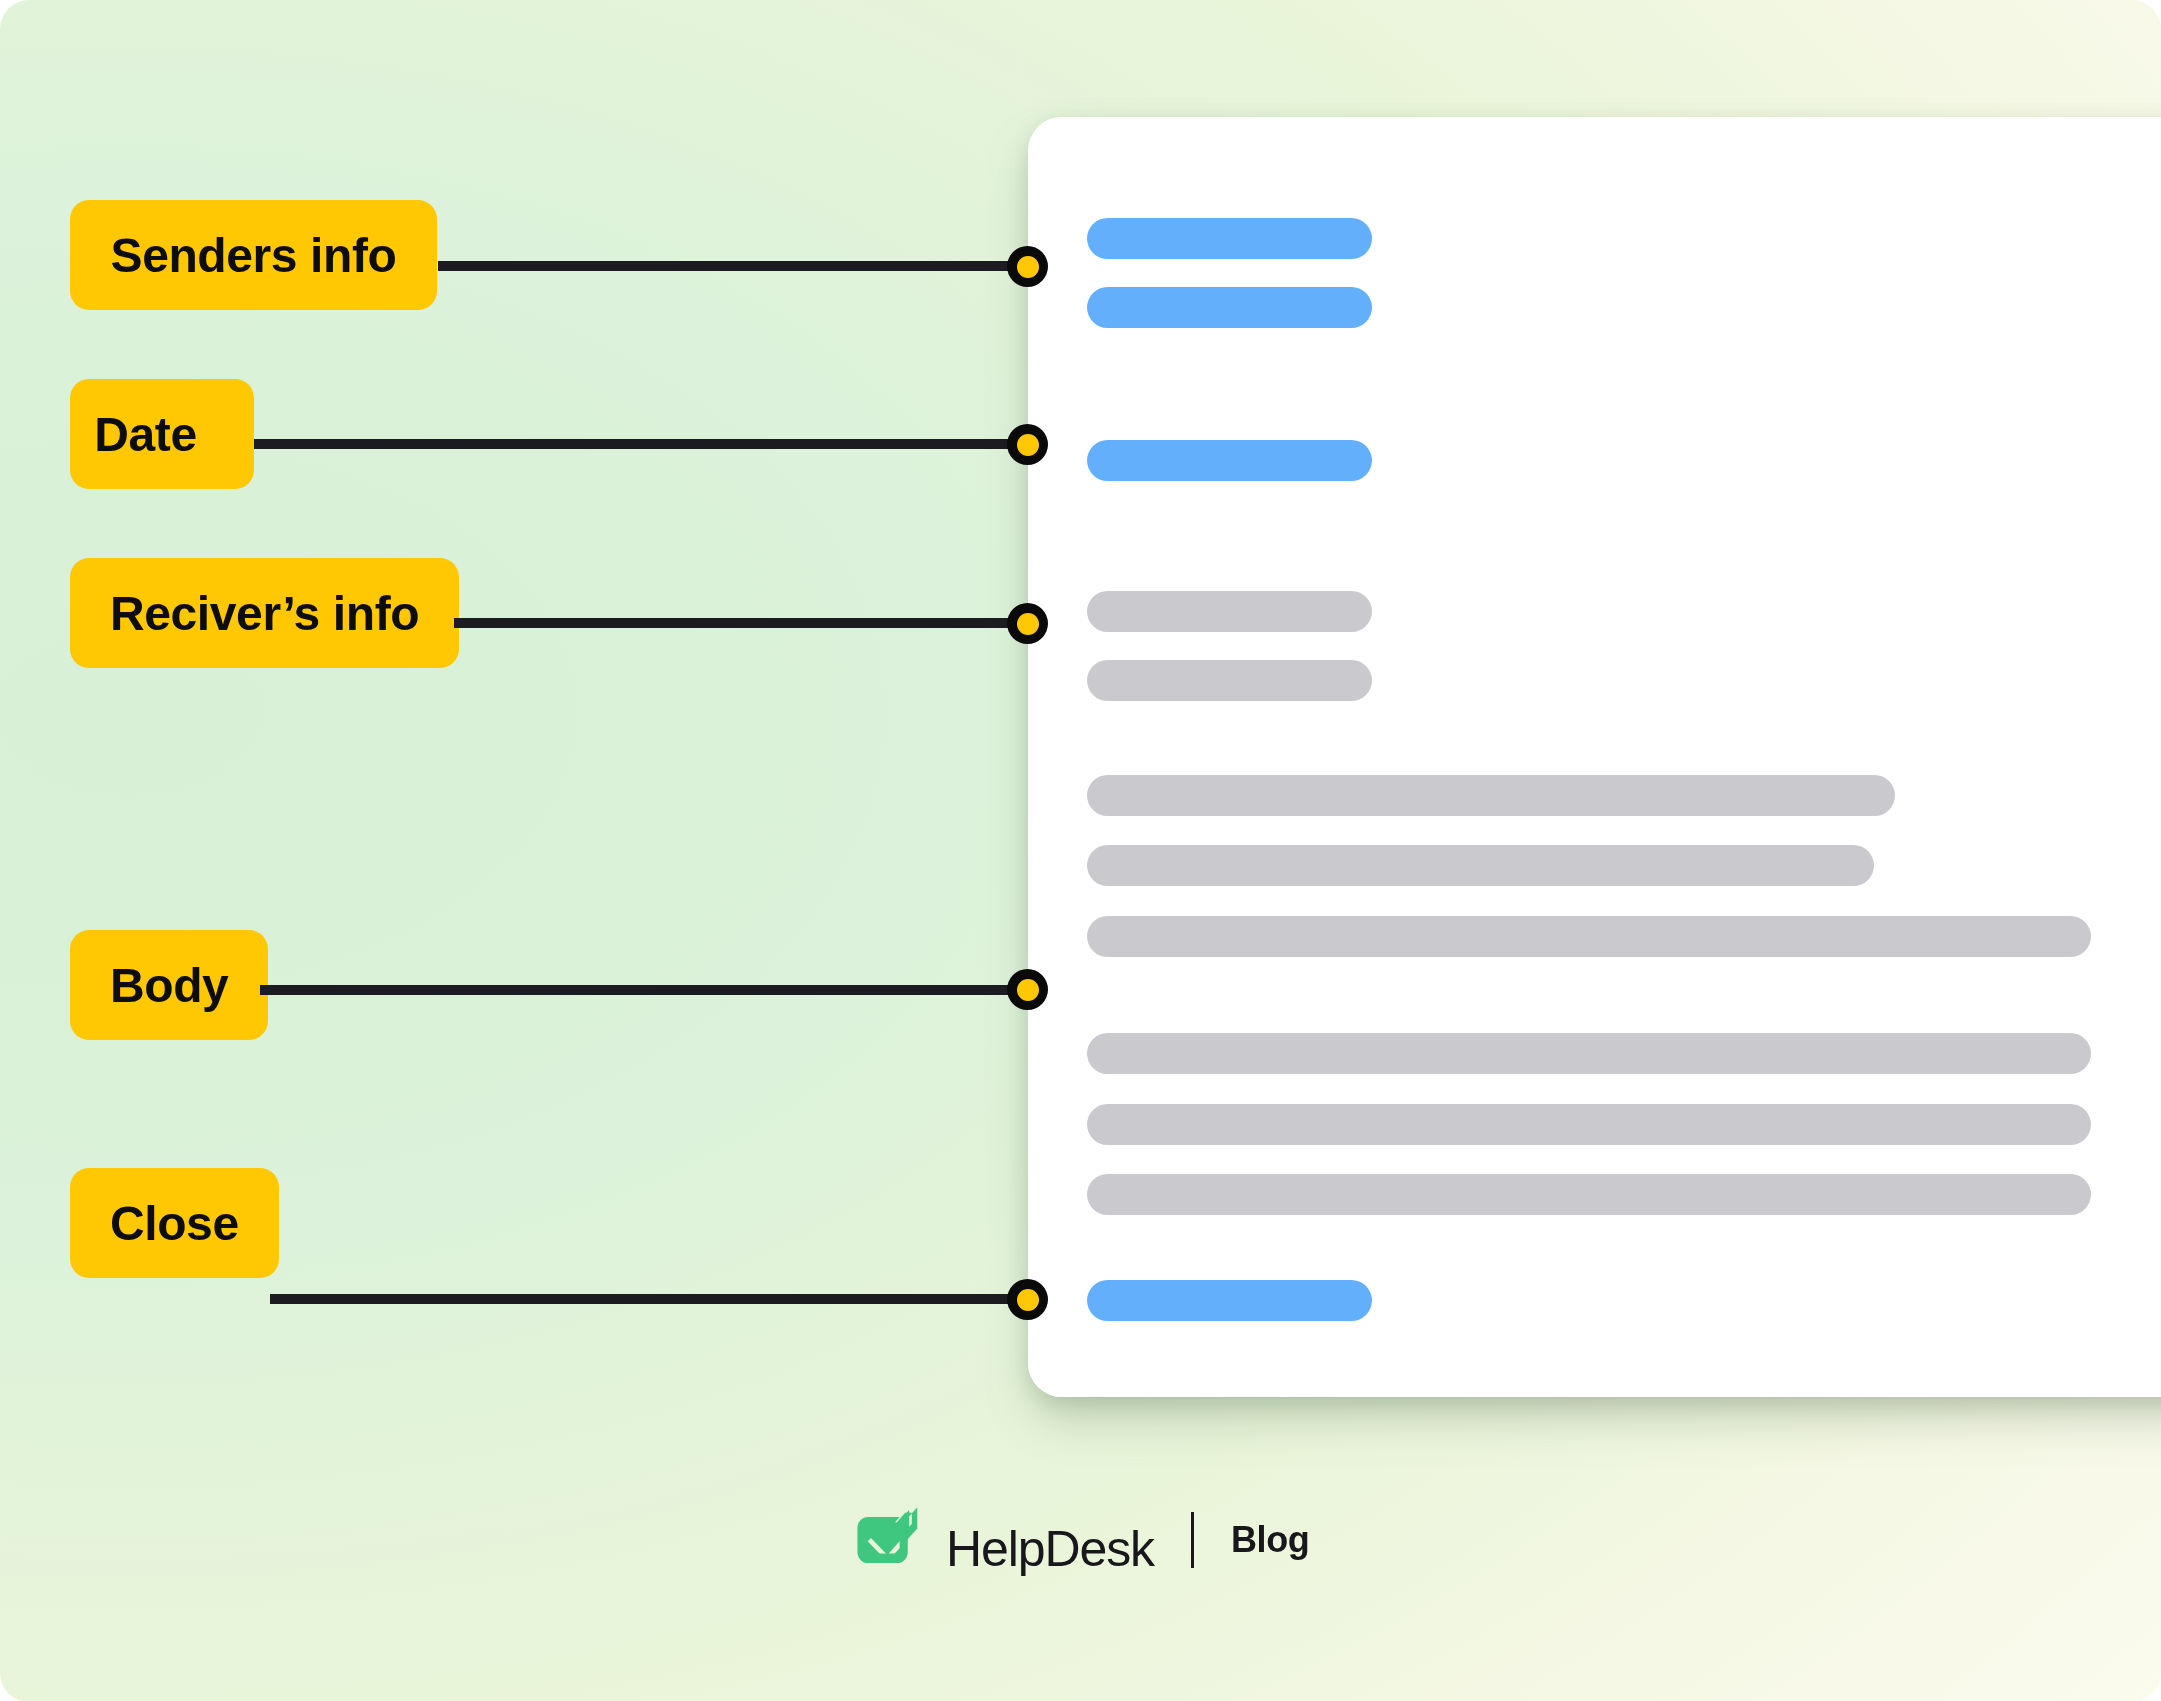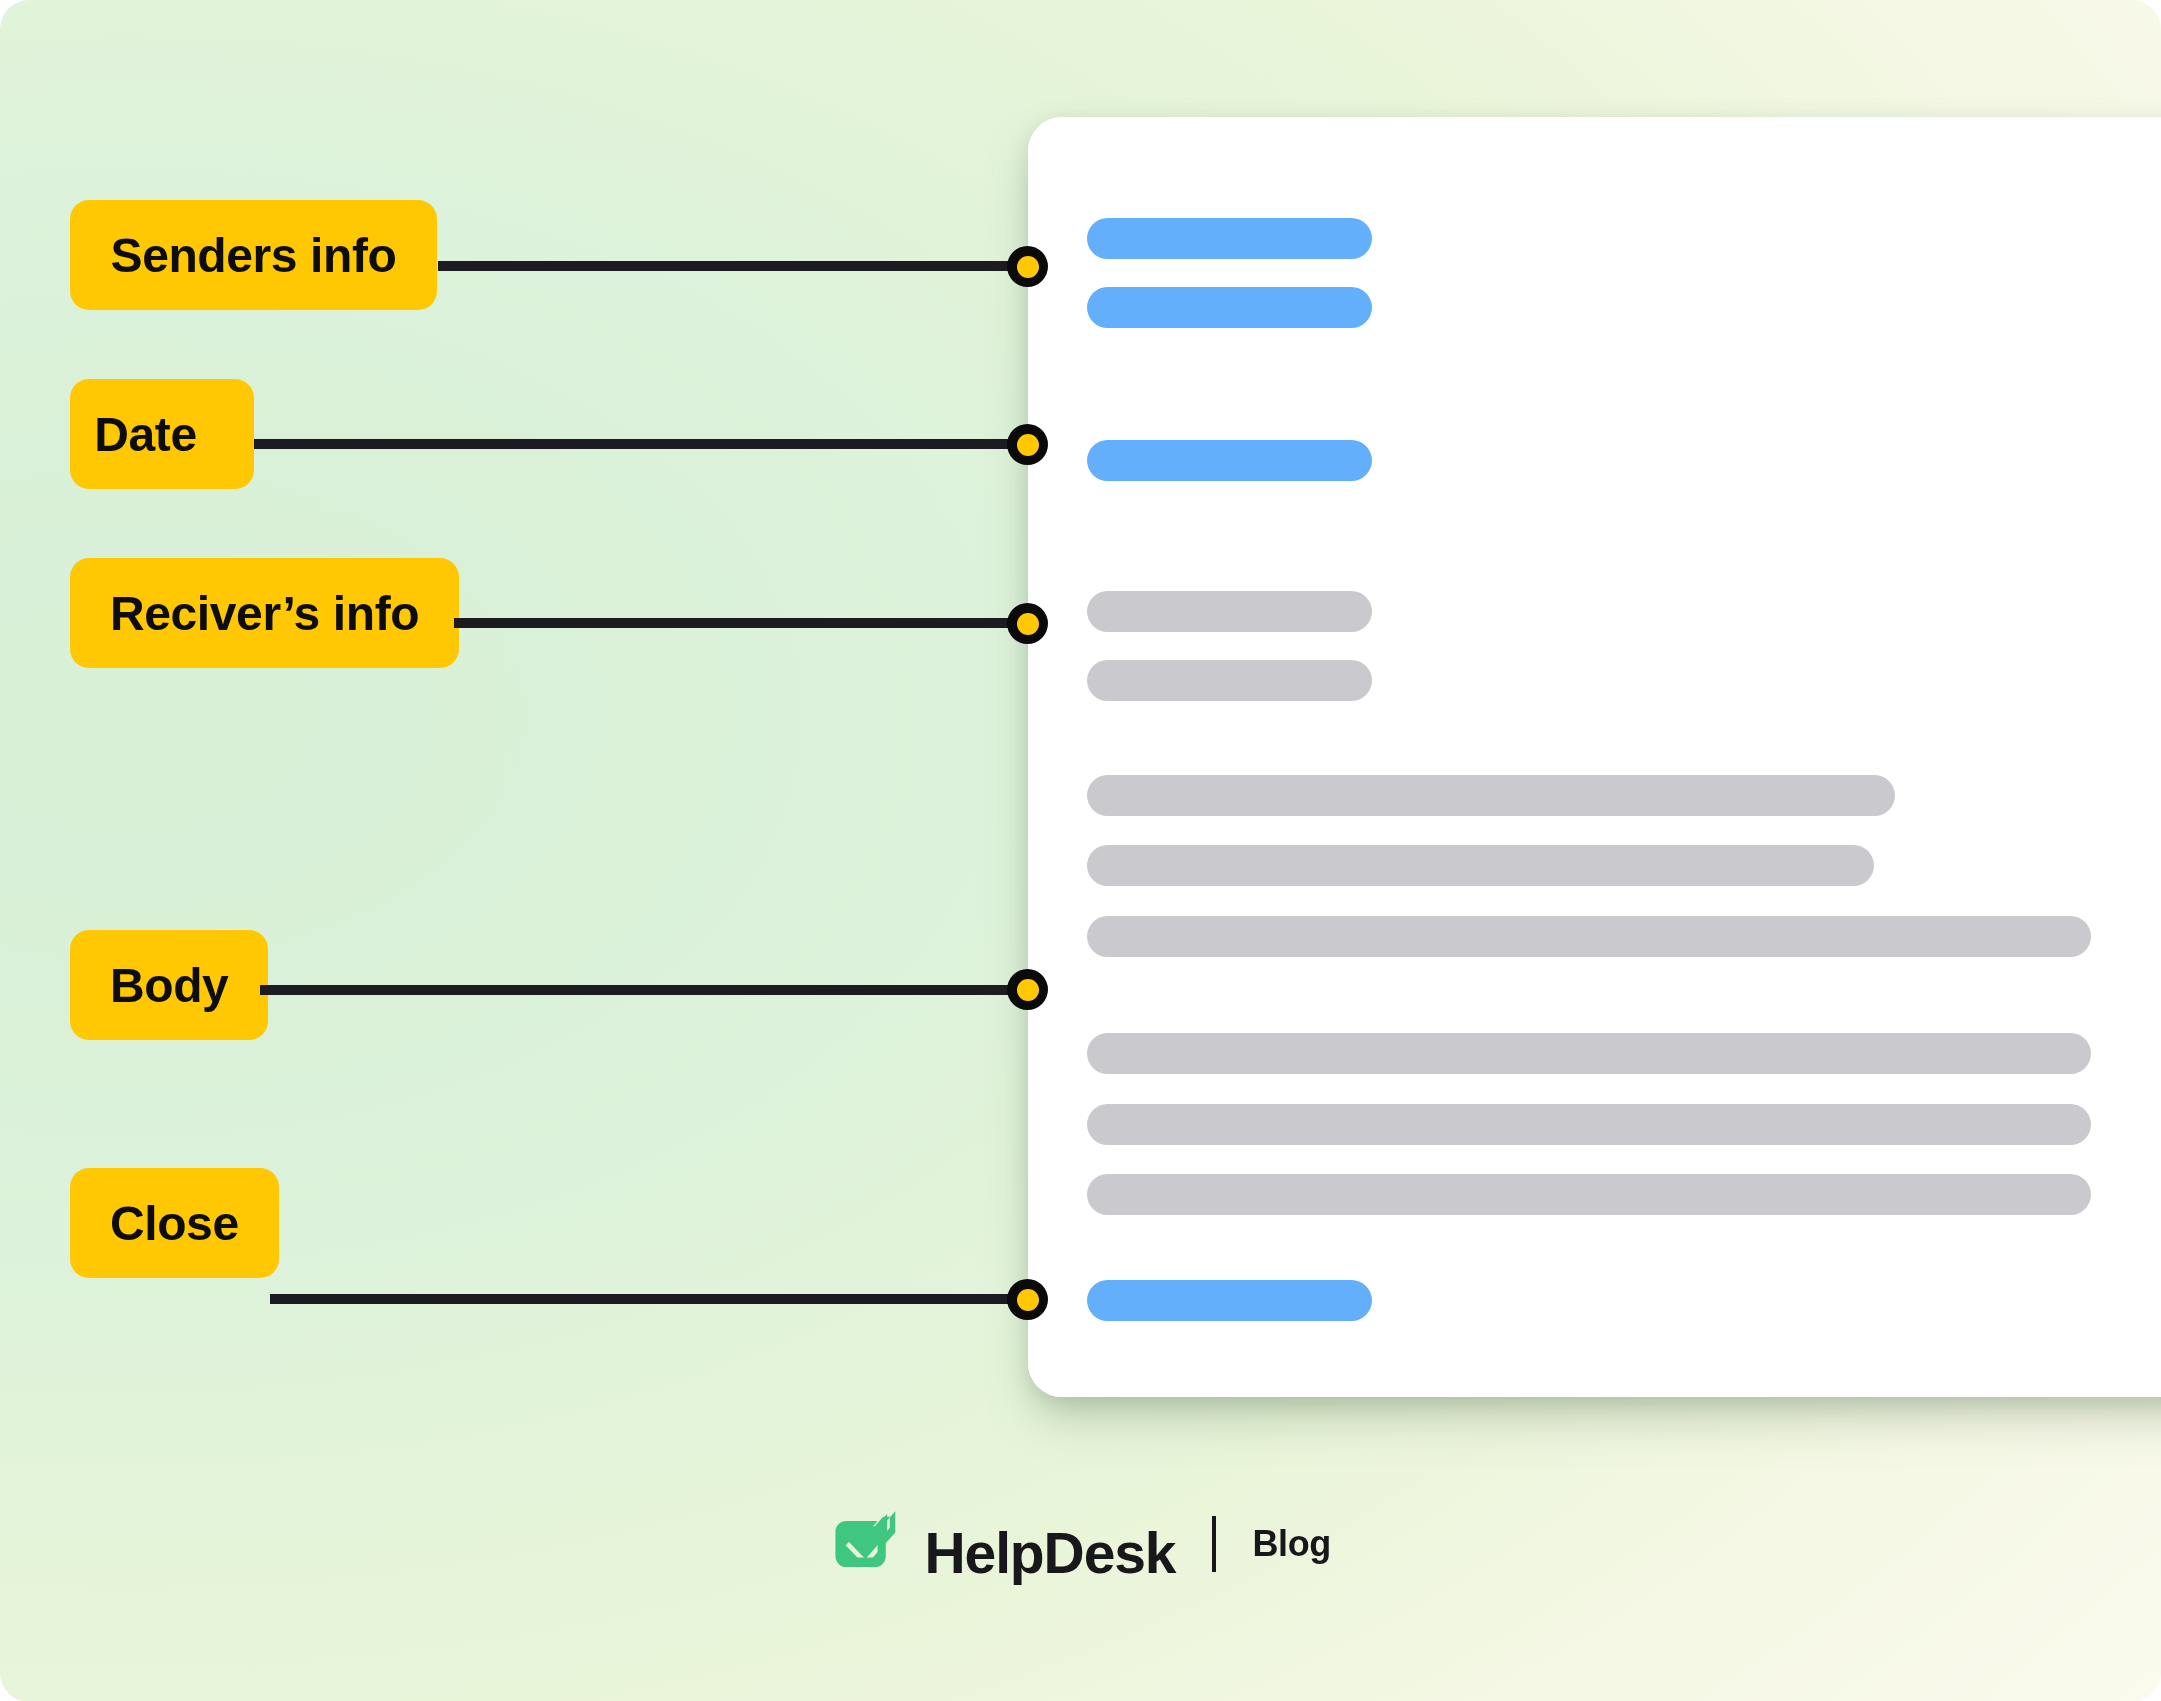--- a/index.html
+++ b/index.html
@@ -92,22 +92,22 @@
     left: 0;
     right: 0;
     top: 1501px;
     display: flex;
     align-items: center;
     justify-content: center;
     gap: 26.4px;
   }
   #brand-mark { width: 68px; height: 68px; display:block; }
   #brand-name {
-    font-size: 57px;
-    font-weight: 700;
+    font-size: 50px;
+    font-weight: 400;
     color: #17171c;
     letter-spacing: -1.1px;
     margin-top: 19px;
   }
   #brand-sep {
     width: 3.7px;
     height: 56px;
     background: #17171c;
     margin: 0 10.3px;
   }

